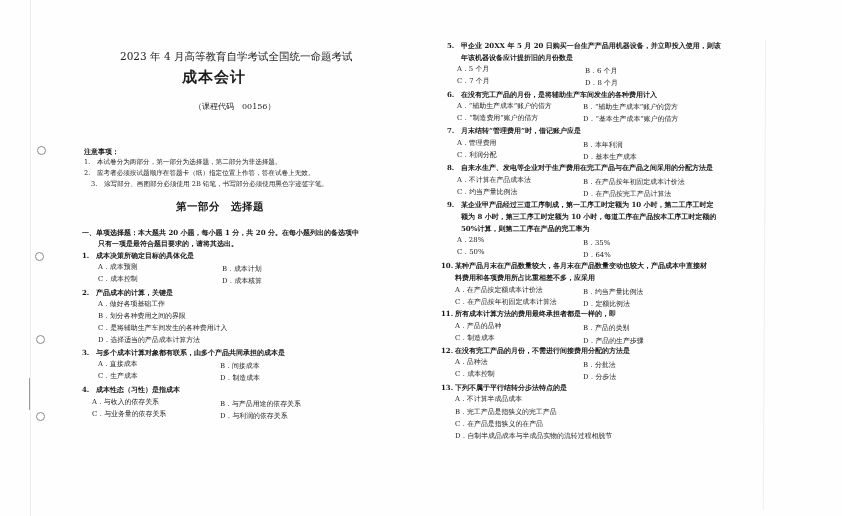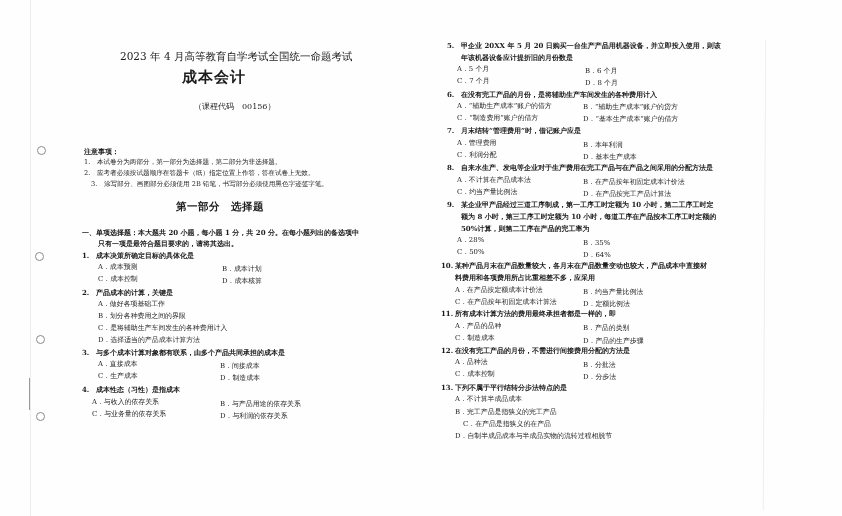--- a/index.html
+++ b/index.html
@@ -129,15 +129,15 @@
 
   <div class="abs q-stem" style="left:-6px;top:347px;"><span class="qnum">12.</span><span>在没有完工产品的月份，不需进行间接费用分配的方法是</span></div>
   <div class="abs opt" style="left:8px;top:359px;">A．品种法</div>
   <div class="abs opt" style="left:136px;top:362px;">B．分批法</div>
   <div class="abs opt" style="left:8px;top:371px;">C．成本控制</div>
   <div class="abs opt" style="left:136px;top:374px;">D．分步法</div>
 
   <div class="abs q-stem" style="left:-6px;top:384px;"><span class="qnum">13.</span><span>下列不属于平行结转分步法特点的是</span></div>
   <div class="abs opt" style="left:8px;top:396px;">A．不计算半成品成本</div>
   <div class="abs opt" style="left:8px;top:409px;">B．完工产品是指狭义的完工产品</div>
-  <div class="abs opt" style="left:16px;top:421px;">C．在产品是指狭义的在产品</div>
+  <div class="abs opt" style="left:8px;top:421px;">C．在产品是指狭义的在产品</div>
   <div class="abs opt" style="left:8px;top:433px;">D．自制半成品成本与半成品实物的流转过程相脱节</div>
 </div>
 
 </body></html>

